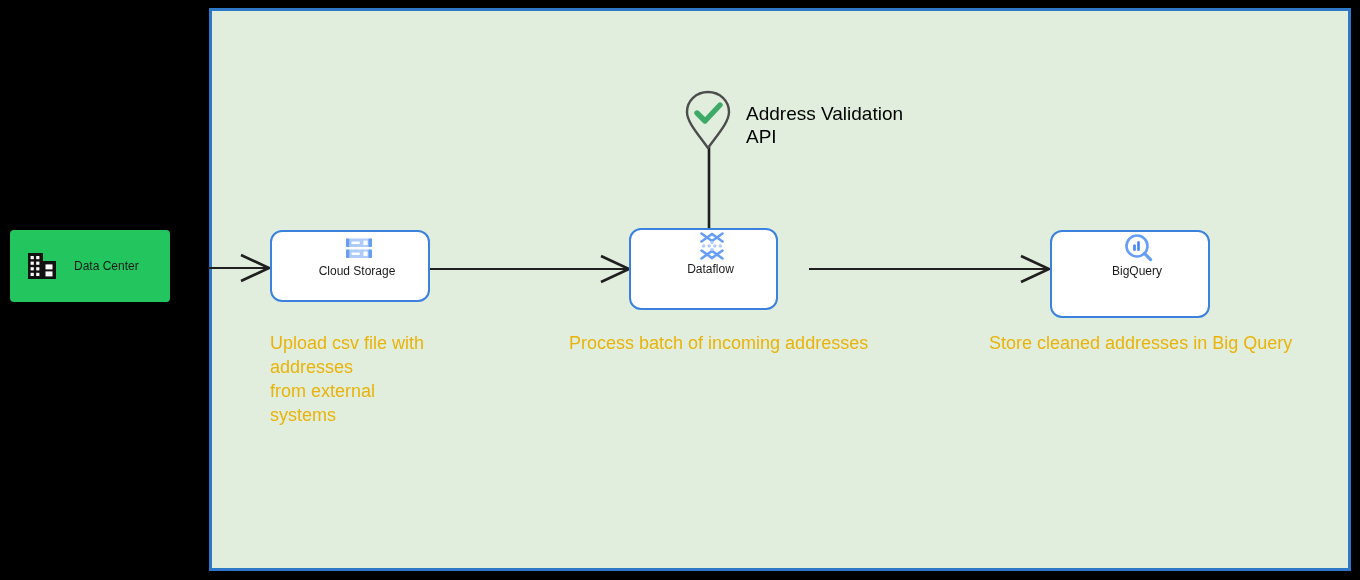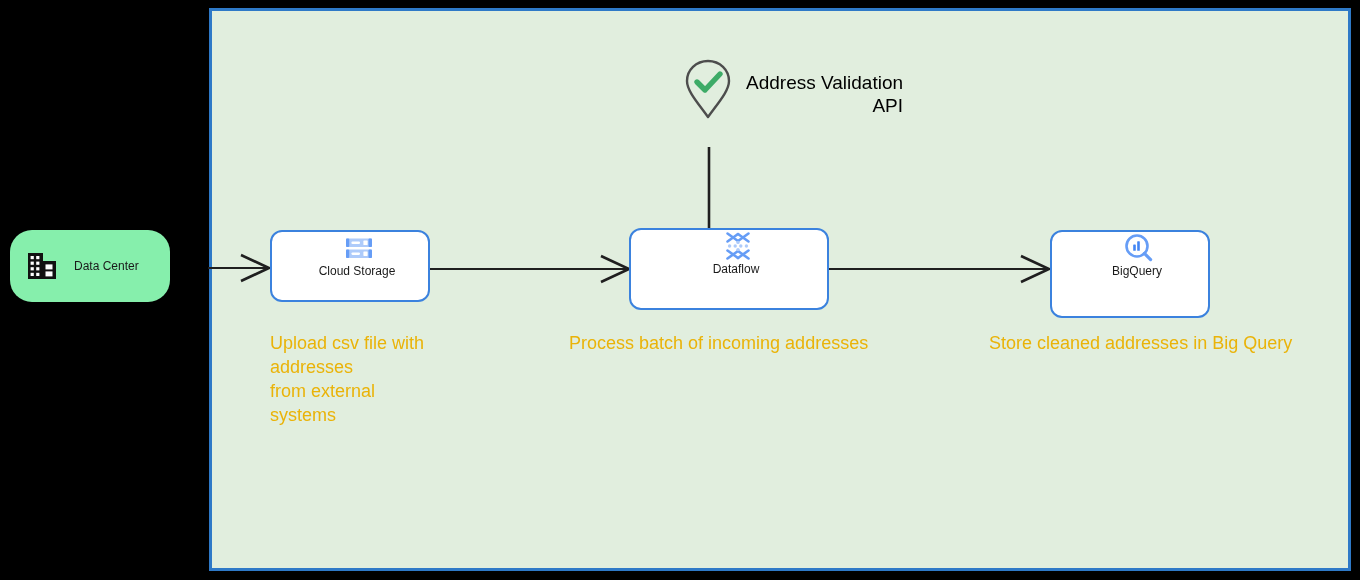--- a/index.html
+++ b/index.html
@@ -28,22 +28,22 @@
     box-sizing: border-box;
   }
 
   
   #data-center-node {
     position: absolute;
     left: 10px;
     top: 230px;
     width: 160px;
     height: 72px;
-    background: #86efac;
-    border-radius: 22px;
+    background: #22c55e;
+    border-radius: 4px;
     display: flex;
     align-items: center;
     box-sizing: border-box;
   }
   #data-center-node .node-icon {
     width: 32px;
     height: 32px;
     margin-left: 16px;
     flex: 0 0 auto;
     display: block;
@@ -74,31 +74,30 @@
     display: block;
   }
   .service-node .node-label {
     margin-left: 14px;
     font-size: 12px;
     color: #1a1a1a;
     white-space: nowrap;
   }
 
   #node-cloud-storage { left: 270px; top: 230px; width: 160px; height: 72px; }
-  #node-dataflow      { left: 629px; top: 228px; width: 200px; height: 82px; }
+  #node-dataflow      { left: 629px; top: 228px; width: 149px; height: 82px; }
   #node-bigquery      { left: 1050px; top: 230px; width: 160px; height: 88px; }
 
   
   #node-address-api {
     position: absolute;
     left: 684px;
-    top: 58px;
+    top: 89px;
     display: flex;
     align-items: flex-start;
-    text-align: right;
   }
   #node-address-api .pin-icon {
     width: 48px;
     height: 62px;
     flex: 0 0 auto;
     display: block;
   }
   #node-address-api .api-label {
     margin-left: 14px;
     margin-top: 13px;

